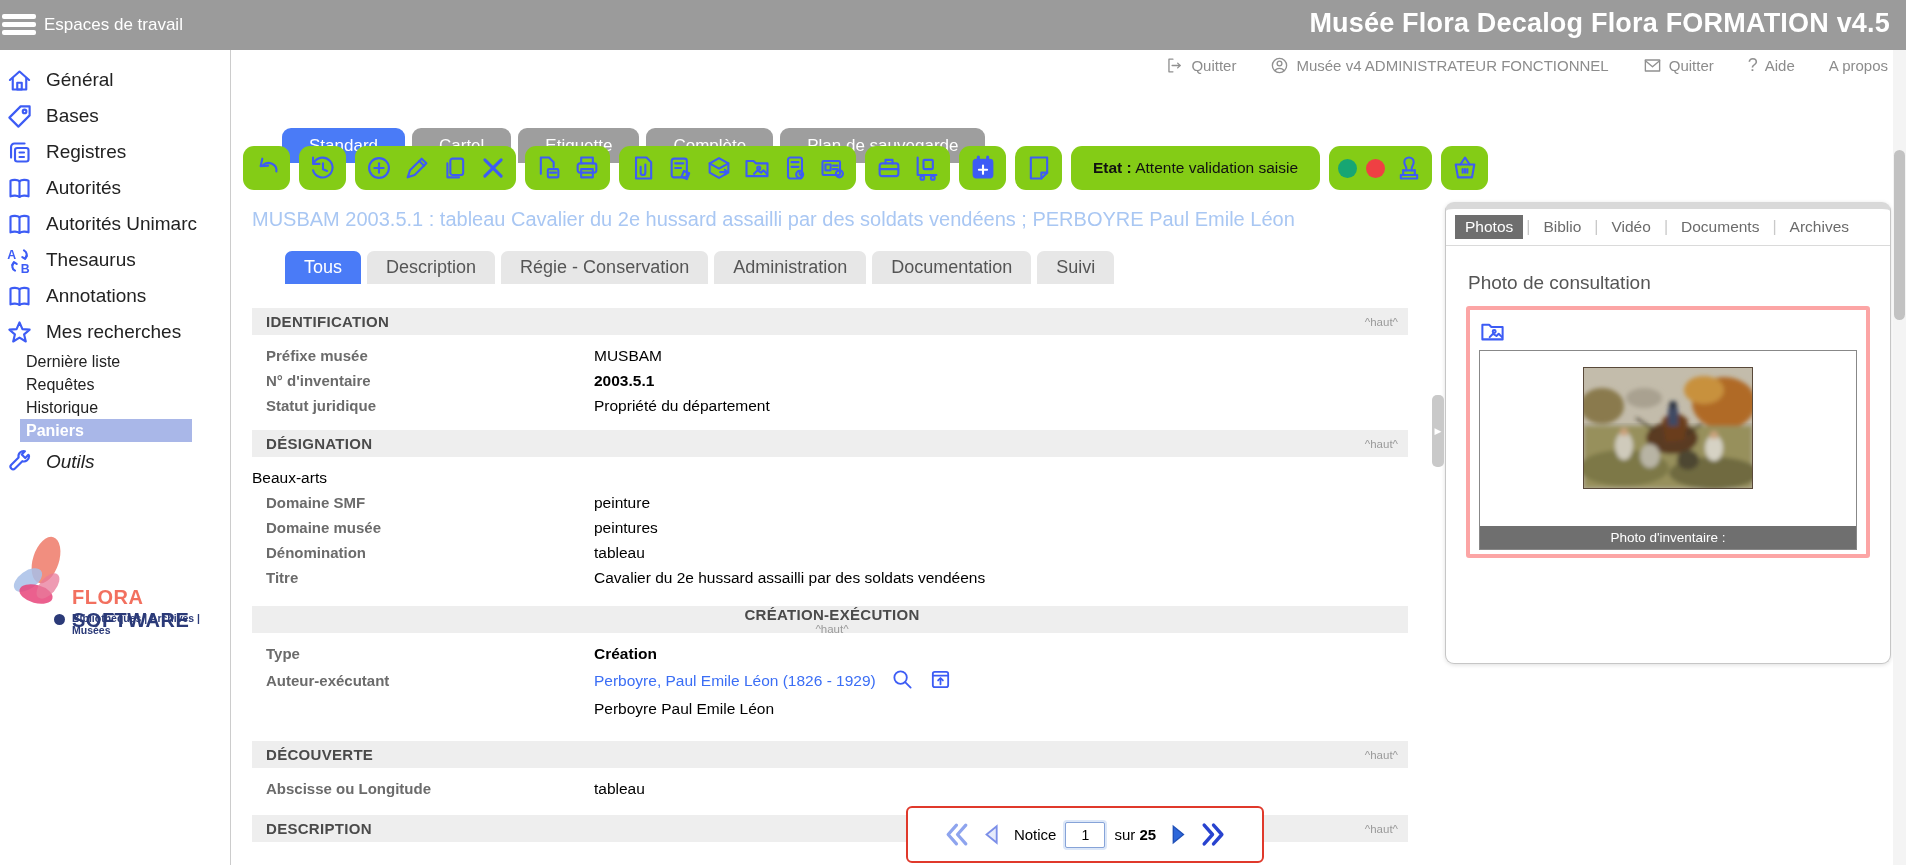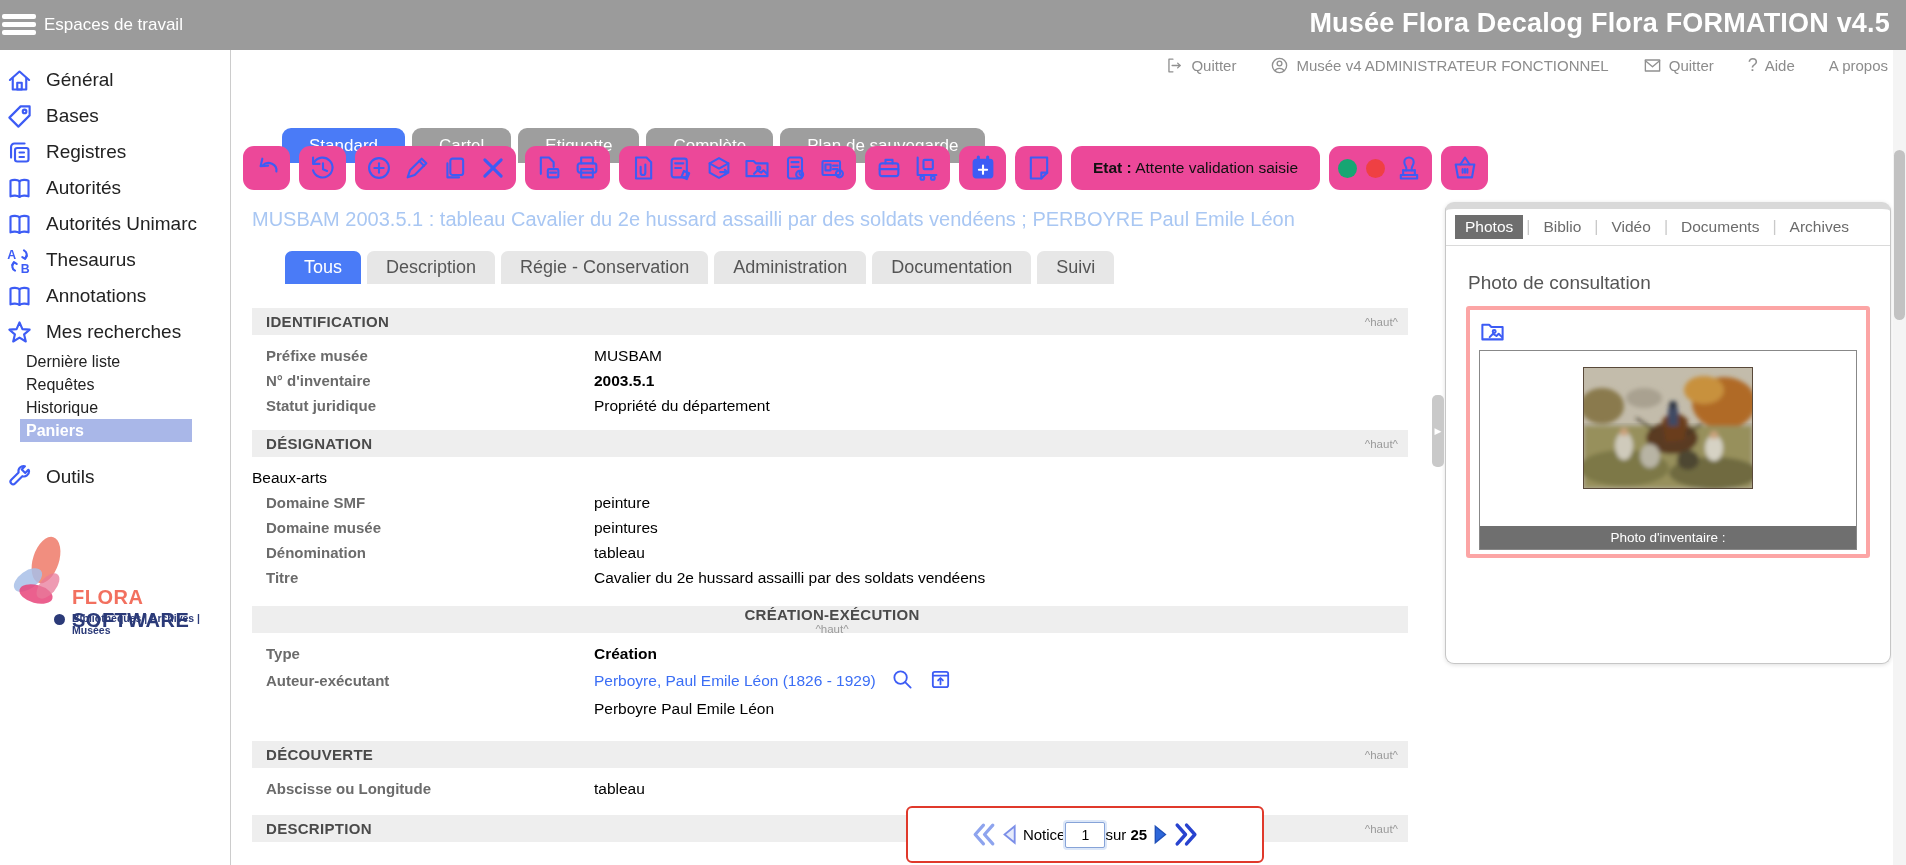--- a/index.html
+++ b/index.html
@@ -26,36 +26,36 @@
   
   .sidebar { position:absolute; left:0; top:50px; width:231px; height:815px; background:#fff;
     border-right:1px solid #ccc; padding-top:12px; }
   .side-item { display:flex; align-items:center; gap:13px; height:36px; padding-left:6px;
     font-size:19px; color:#222; cursor:pointer; }
   .side-item svg { width:27px; height:27px; stroke:#3d5cf5; fill:none; stroke-width:1.9;
     stroke-linecap:round; stroke-linejoin:round; flex:0 0 27px; }
   .side-sub { display:block; height:23px; line-height:23px; margin-left:20px; padding-left:6px;
     font-size:16px; color:#222; cursor:pointer; width:172px; }
   .side-sub.active { background:#a9b7e8; color:#fff; font-weight:bold; }
-  .side-tools { margin-top:17px; }
+  .side-tools { margin-top:2px;font-style:italic; }
   .logo { position:absolute; left:6px; top:478px; width:220px; }
   .logo-name { position:absolute; left:66px; top:58px; font-size:20px; font-weight:bold; letter-spacing:.5px; }
   .logo-name .n1 { color:#f2705f; } .logo-name .n2 { color:#2b3a78; }
   .logo-tag { position:absolute; left:66px; top:84px; font-size:10.5px; font-weight:bold; color:#2b3a78; }
   .logo-dot { position:absolute; left:48px; top:86px; width:11px; height:11px; border-radius:50%; background:#2b3a78; }
 
   
   .view-tabs { position:absolute; left:282px; top:128px; display:flex; gap:7px; }
   .vtab { height:35px; line-height:35px; padding:0 27px; border-radius:9px 9px 0 0; background:#9e9e9e;
     color:#fff; font-size:17px; cursor:pointer; }
   .vtab.active { background:#4a7bf7; }
 
   
   .toolbar { position:absolute; left:243px; top:146px; display:flex; align-items:center; gap:9px; height:44px; }
-  .tgroup { background:#ec4899; border-radius:11px; height:44px; display:flex; align-items:center;
+  .tgroup { background:#84cc16; border-radius:11px; height:44px; display:flex; align-items:center;
     gap:9px; padding:8px 9px; }
   .tbtn { width:29px; height:29px; display:flex; align-items:center; justify-content:center; cursor:pointer; }
   .tbtn svg { width:28px; height:28px; stroke:#3d5cf5; fill:none; stroke-width:1.8;
     stroke-linecap:round; stroke-linejoin:round; }
   .status-pill { font-size:15.5px; color:#111; padding:0 13px; }
   .status-pill b { font-weight:bold; }
   .dot { width:19px; height:19px; border-radius:50%; cursor:pointer; }
   .dot.green { background:#17a673; } .dot.red { background:#ef4043; }
 
   
@@ -81,21 +81,21 @@
   .fvalue.bold { font-weight:bold; }
   .frow.tall { min-height:30px; line-height:30px; }
   .link { color:#3b6ef5; cursor:pointer; }
   .inline-ic { width:23px; height:23px; vertical-align:-5px; margin-left:11px; stroke:#3d5cf5; fill:none;
     stroke-width:1.9; stroke-linecap:round; stroke-linejoin:round; cursor:pointer; }
   .mt6 { margin-top:6px; } .mt10 { margin-top:10px;flex-direction:column; } .mt14 { margin-top:14px; } .mt8 { margin-top:8px; }
 
   
   .notice-nav { position:absolute; left:906px; top:806px; width:358px; height:57px; background:#fff;
     border:2px solid #e0392b; border-radius:6px; display:flex; align-items:center; justify-content:center;
-    }
+    gap:9px; }
   .notice-nav svg { cursor:pointer; }
   .nn-label { font-size:15px; color:#000; }
   .nn-input { width:40px; height:26px; border:1px solid #86a3d8; border-radius:2px; text-align:center;
     font-size:14px; font-family:"Liberation Sans",sans-serif; box-shadow:0 0 0 2px #dce7f8; }
   .nn-sur { font-size:15px; color:#000; } .nn-sur b { font-weight:bold; }
 
   
   .media-panel { position:absolute; left:1445px; top:202px; width:446px; height:462px; background:#fff;
     border:1px solid #c6c6c6; border-top:7px solid #d9d9d9; border-radius:9px;
     box-shadow:0 1px 4px rgba(0,0,0,.13); }

